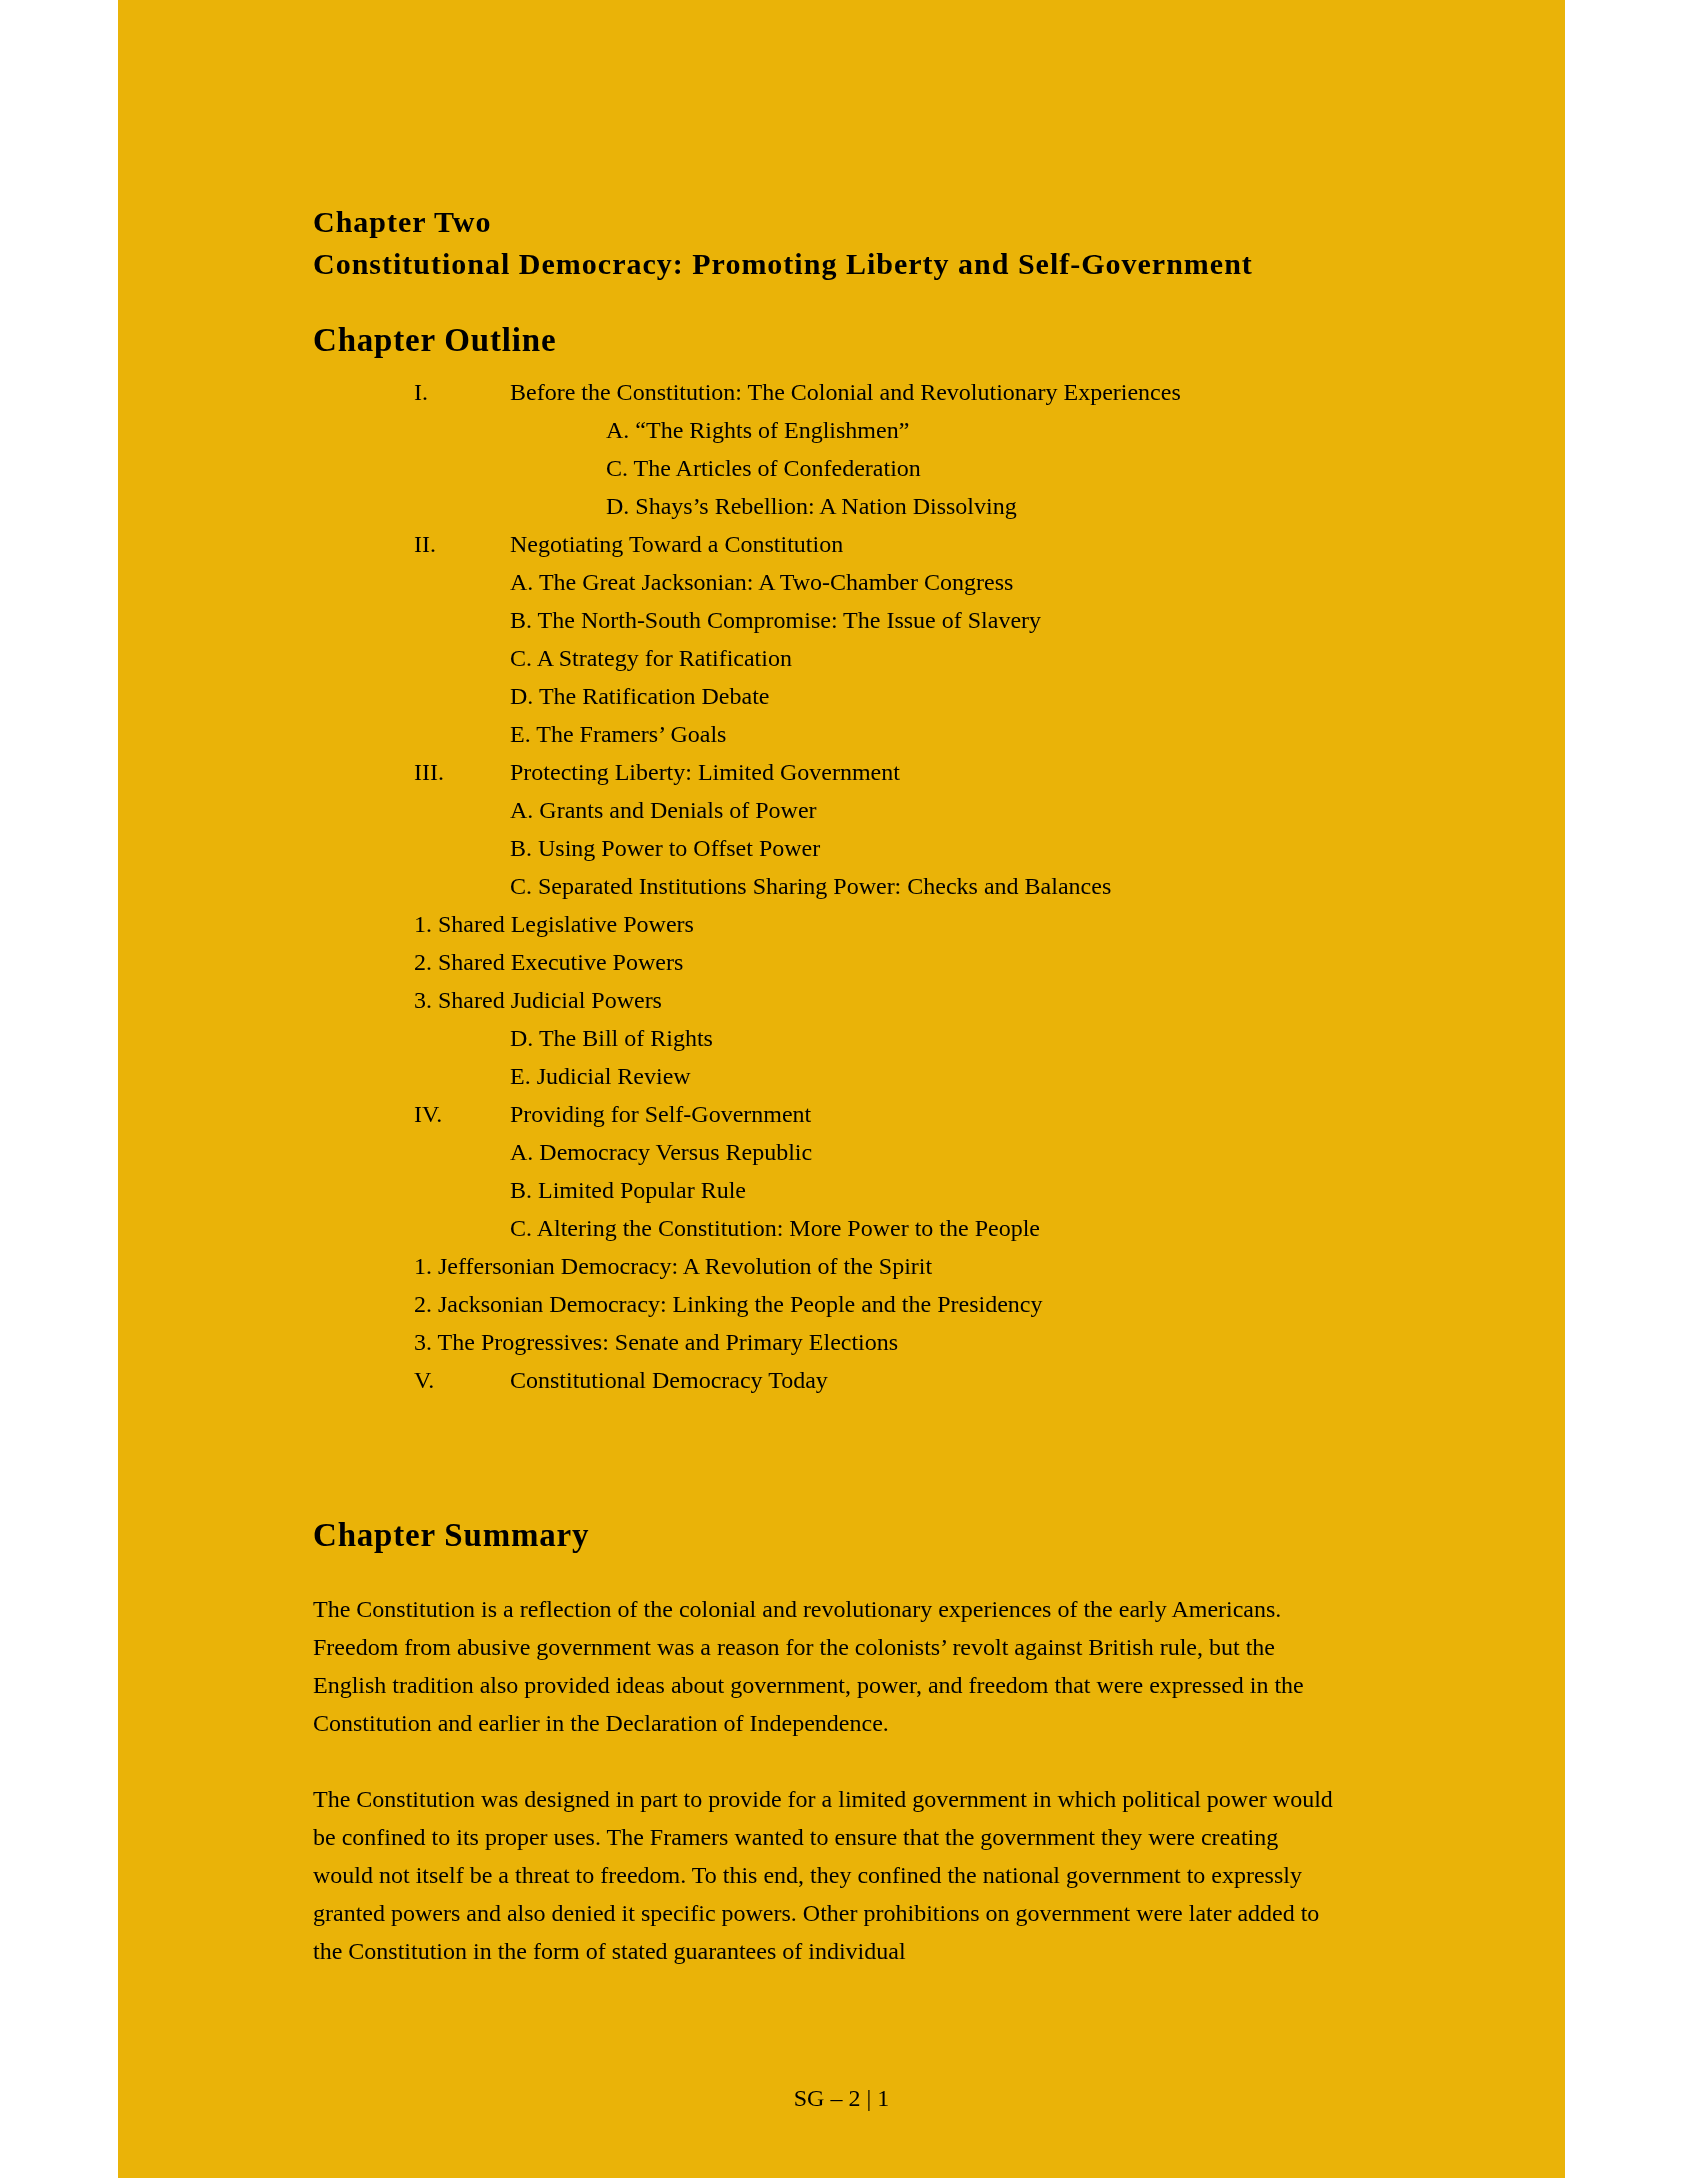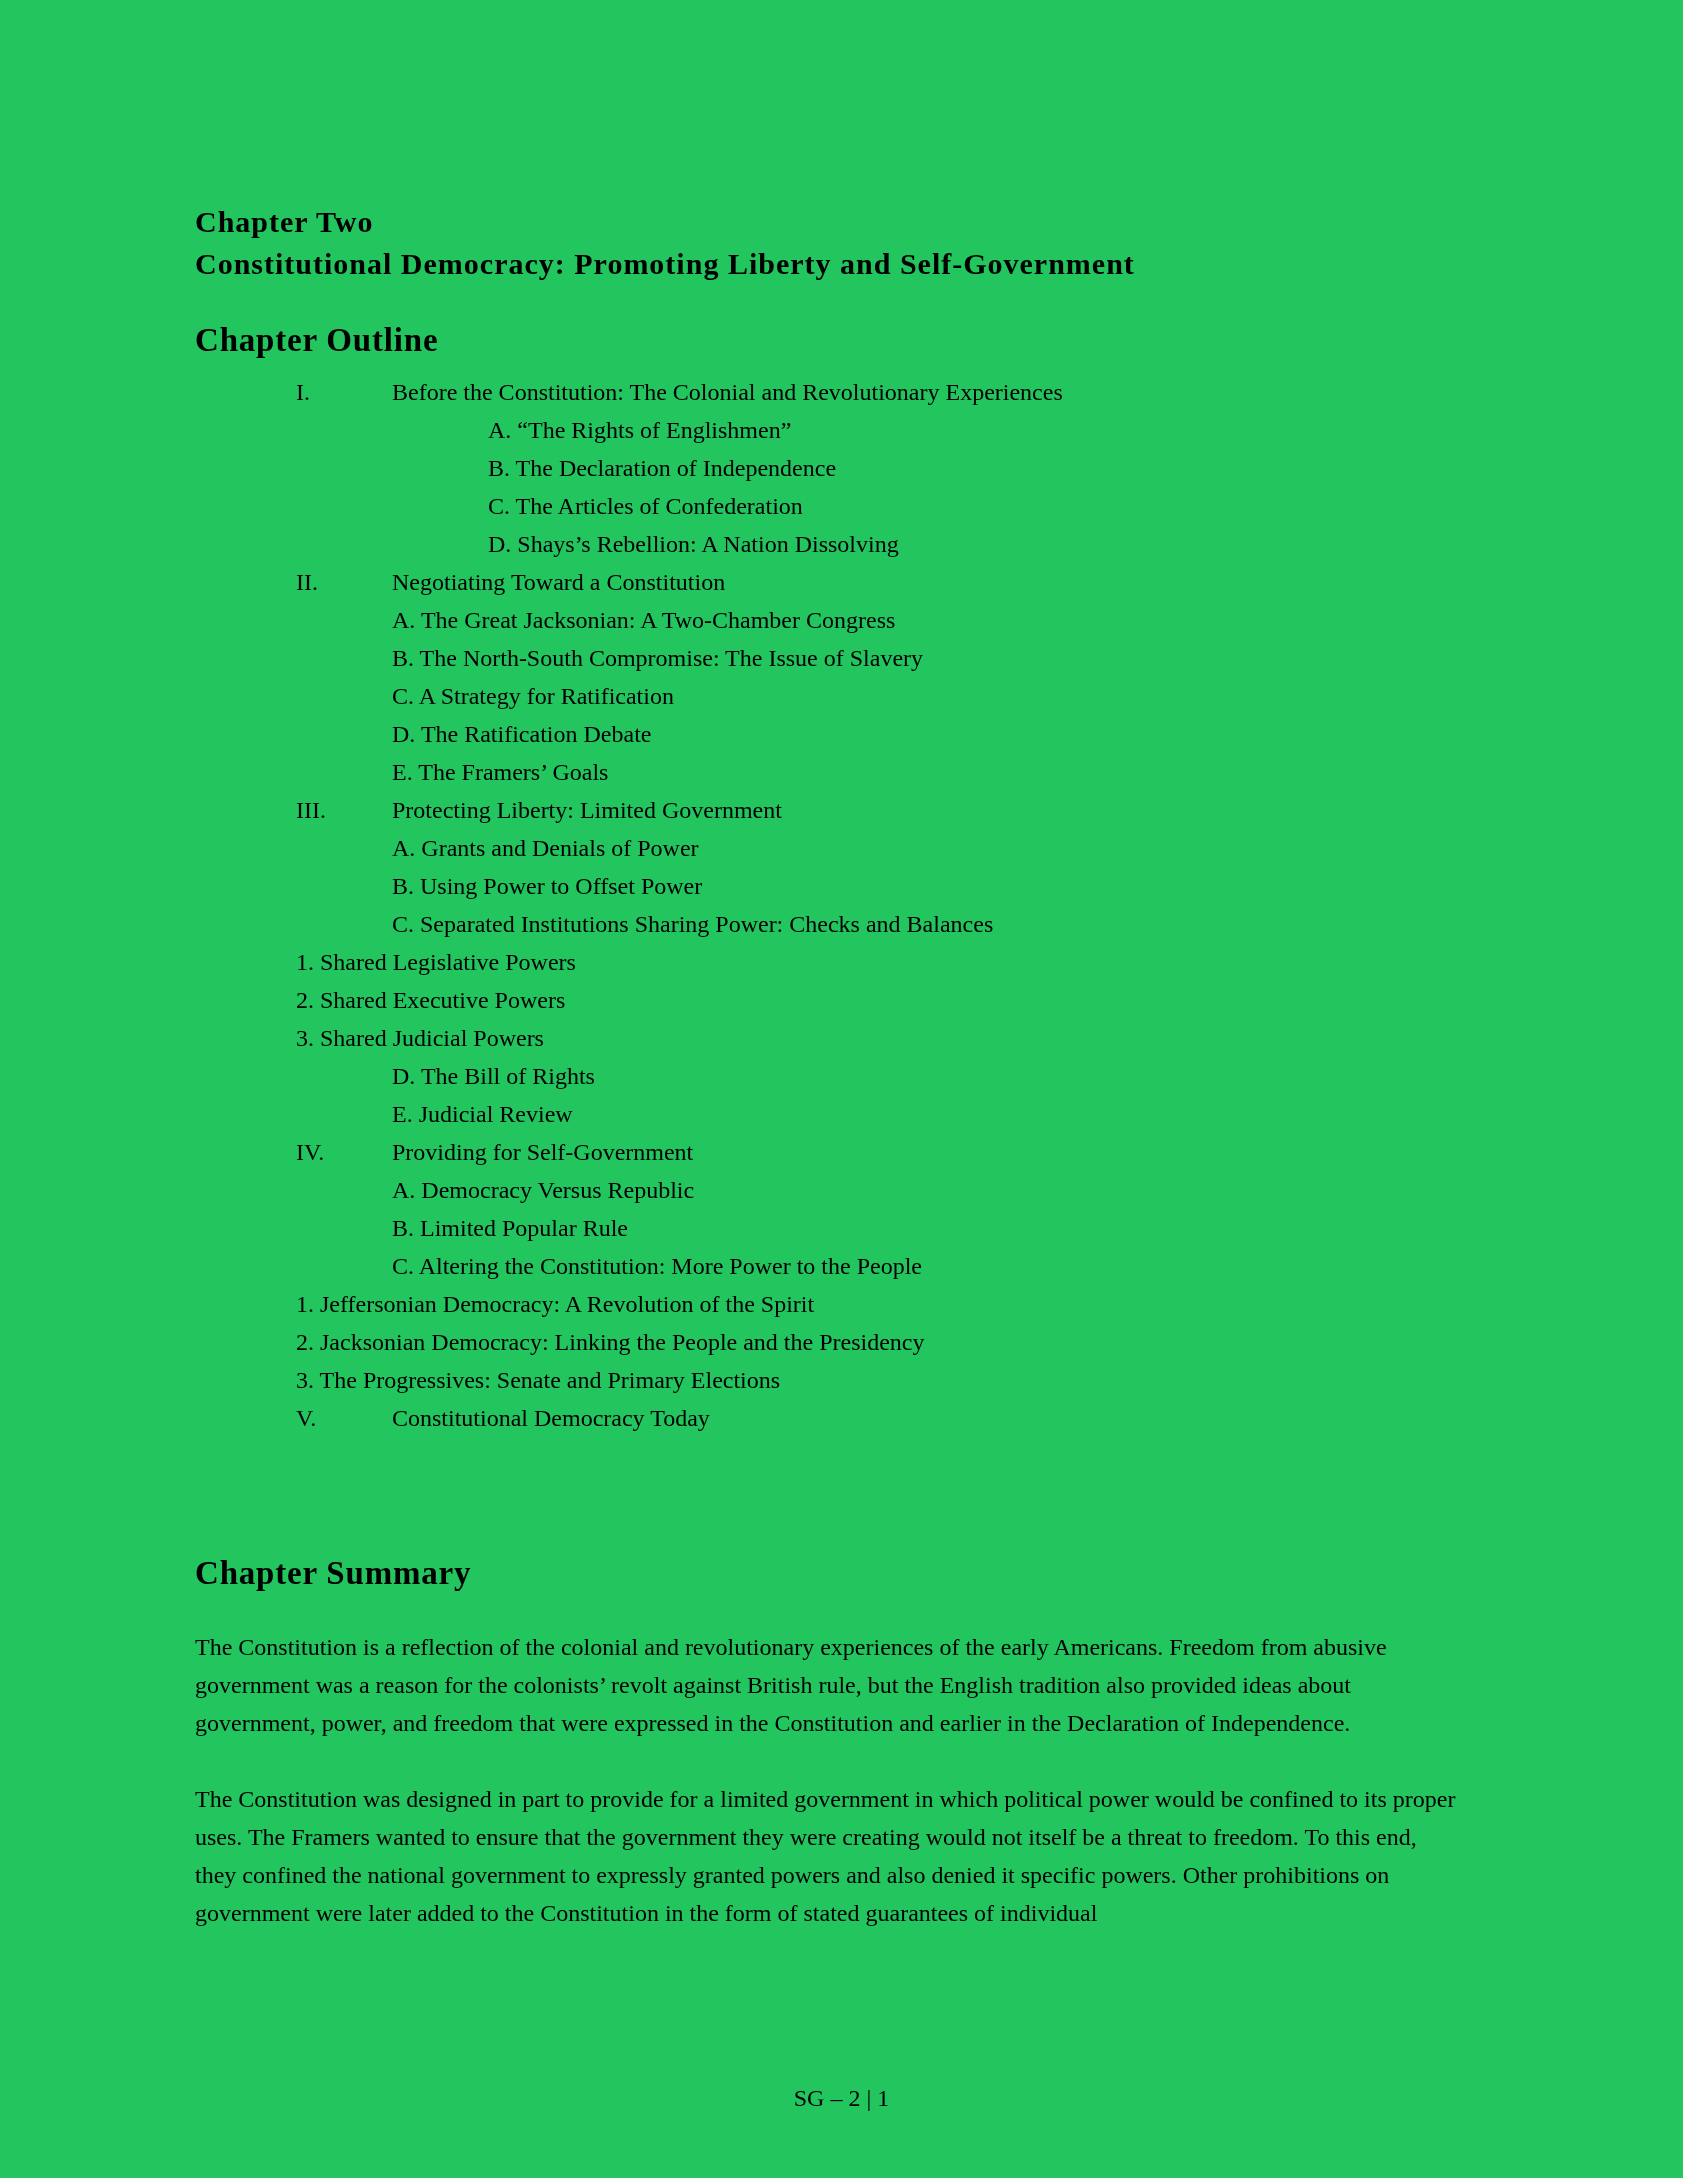--- a/index.html
+++ b/index.html
@@ -2,24 +2,24 @@
 <html><head>
 <meta charset="utf-8">
 <style>
   html, body {
     margin: 0;
     padding: 0;
     background: #ffffff;
   }
   .page {
     position: relative;
-    width: 1683px;
+    width: 1447px;
     height: 2178px;
     margin: 0 auto;
-    background: #22c55e;
+    background: #eab308;
     color: #000000;
     font-family: "Liberation Serif", serif;
     font-size: 24px;
     line-height: 38px;
     box-sizing: border-box;
     padding: 201px 226px 0 195px;
     overflow: hidden;
   }
   .title {
     font-size: 30px;
@@ -78,21 +78,20 @@
   <h1 class="title">Constitutional Democracy: Promoting Liberty and Self-Government</h1>
 
   <h2 class="section-heading">Chapter Outline</h2>
 
   <div class="outline" id="outline-list">
       <div class="outline-row l1">
         <span class="outline-label">I.</span>
         <span>Before the Constitution: The Colonial and Revolutionary Experiences</span>
       </div>
       <div class="outline-row l3">A. “The Rights of Englishmen”</div>
-      <div class="outline-row l3">B. The Declaration of Independence</div>
       <div class="outline-row l3">C. The Articles of Confederation</div>
       <div class="outline-row l3">D. Shays’s Rebellion: A Nation Dissolving</div>
       <div class="outline-row l1">
         <span class="outline-label">II.</span>
         <span>Negotiating Toward a Constitution</span>
       </div>
       <div class="outline-row l2">A. The Great Jacksonian: A Two-Chamber Congress</div>
       <div class="outline-row l2">B. The North-South Compromise: The Issue of Slavery</div>
       <div class="outline-row l2">C. A Strategy for Ratification</div>
       <div class="outline-row l2">D. The Ratification Debate</div>

